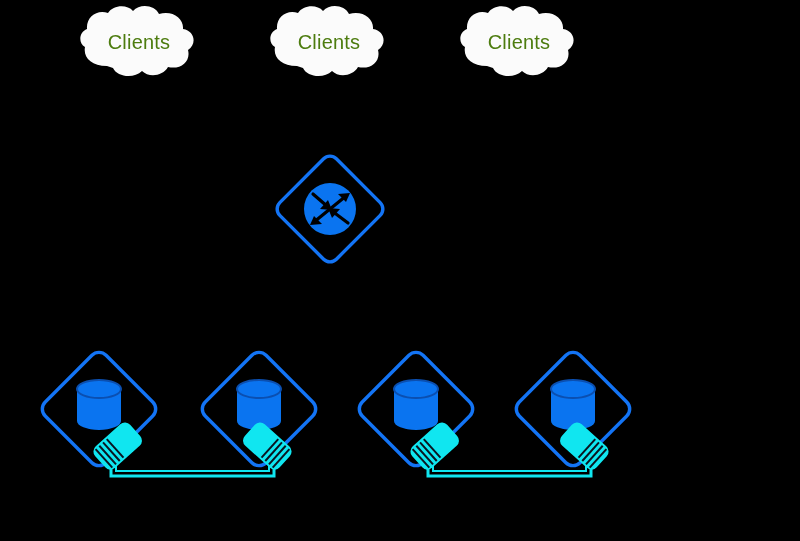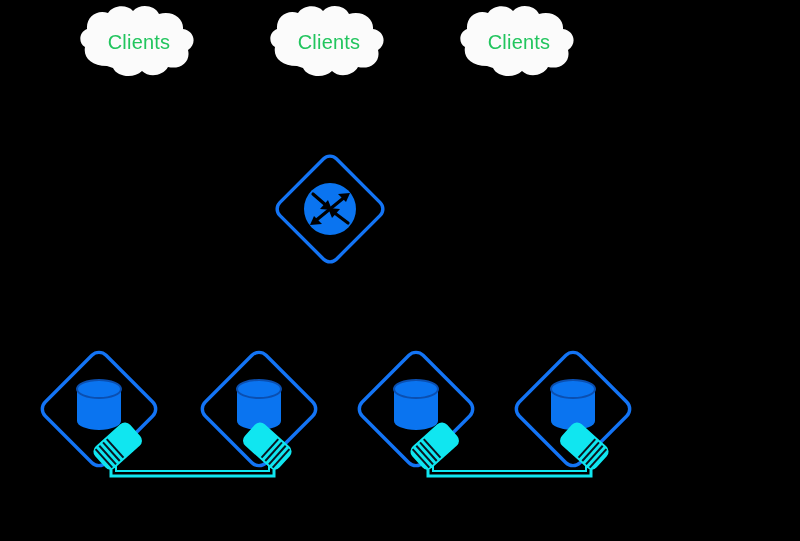--- a/index.html
+++ b/index.html
@@ -11,21 +11,21 @@
   }
   #canvas{position:absolute;left:0;top:0;width:800px;height:541px;}
   .node{position:absolute;}
 
   
   .cloud{position:absolute;width:132px;height:76px;}
   .cloud svg{position:absolute;left:0;top:0;}
   .cloud .cloud-label{
     position:absolute;left:0;top:0;width:132px;height:76px;
     display:flex;align-items:center;justify-content:center;
-    color:#22c55e;font-size:20px;letter-spacing:.2px;
+    color:#4d7c0f;font-size:20px;letter-spacing:.2px;
     pointer-events:none;
   }
 
   
   .diamond{position:absolute;}
   .diamond svg{position:absolute;left:0;top:0;overflow:visible;}
 
   
   .cable{position:absolute;}
   .cable svg{position:absolute;left:0;top:0;overflow:visible;}

